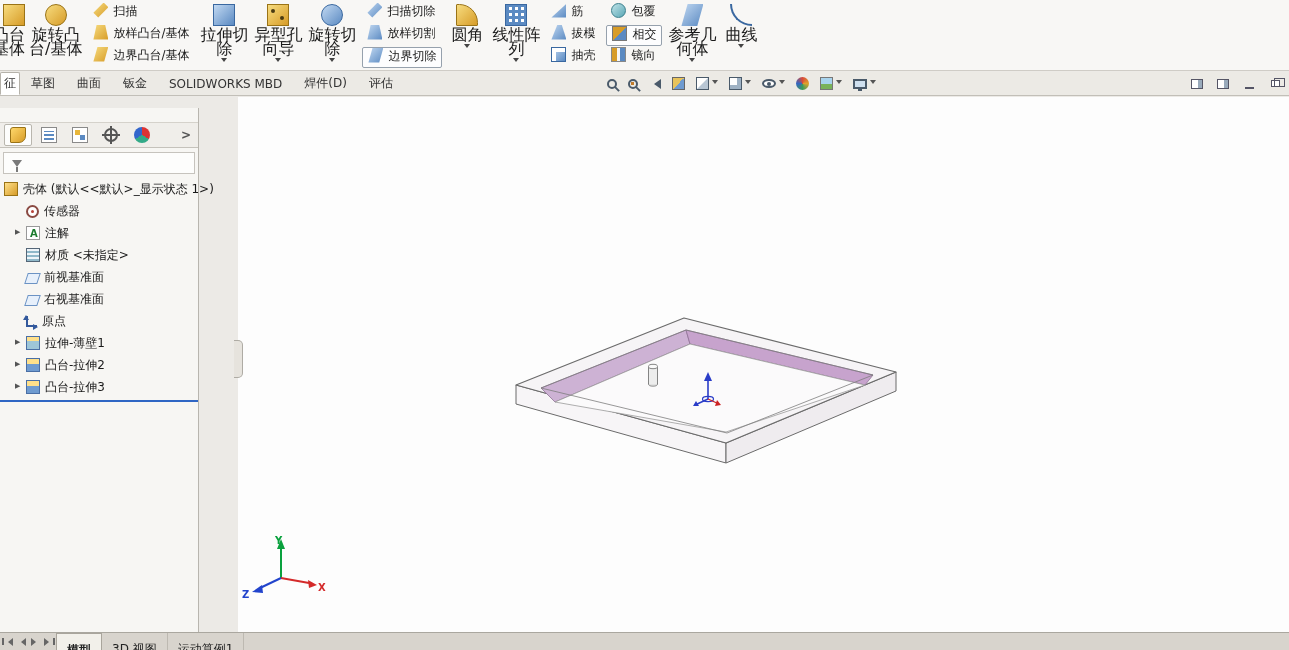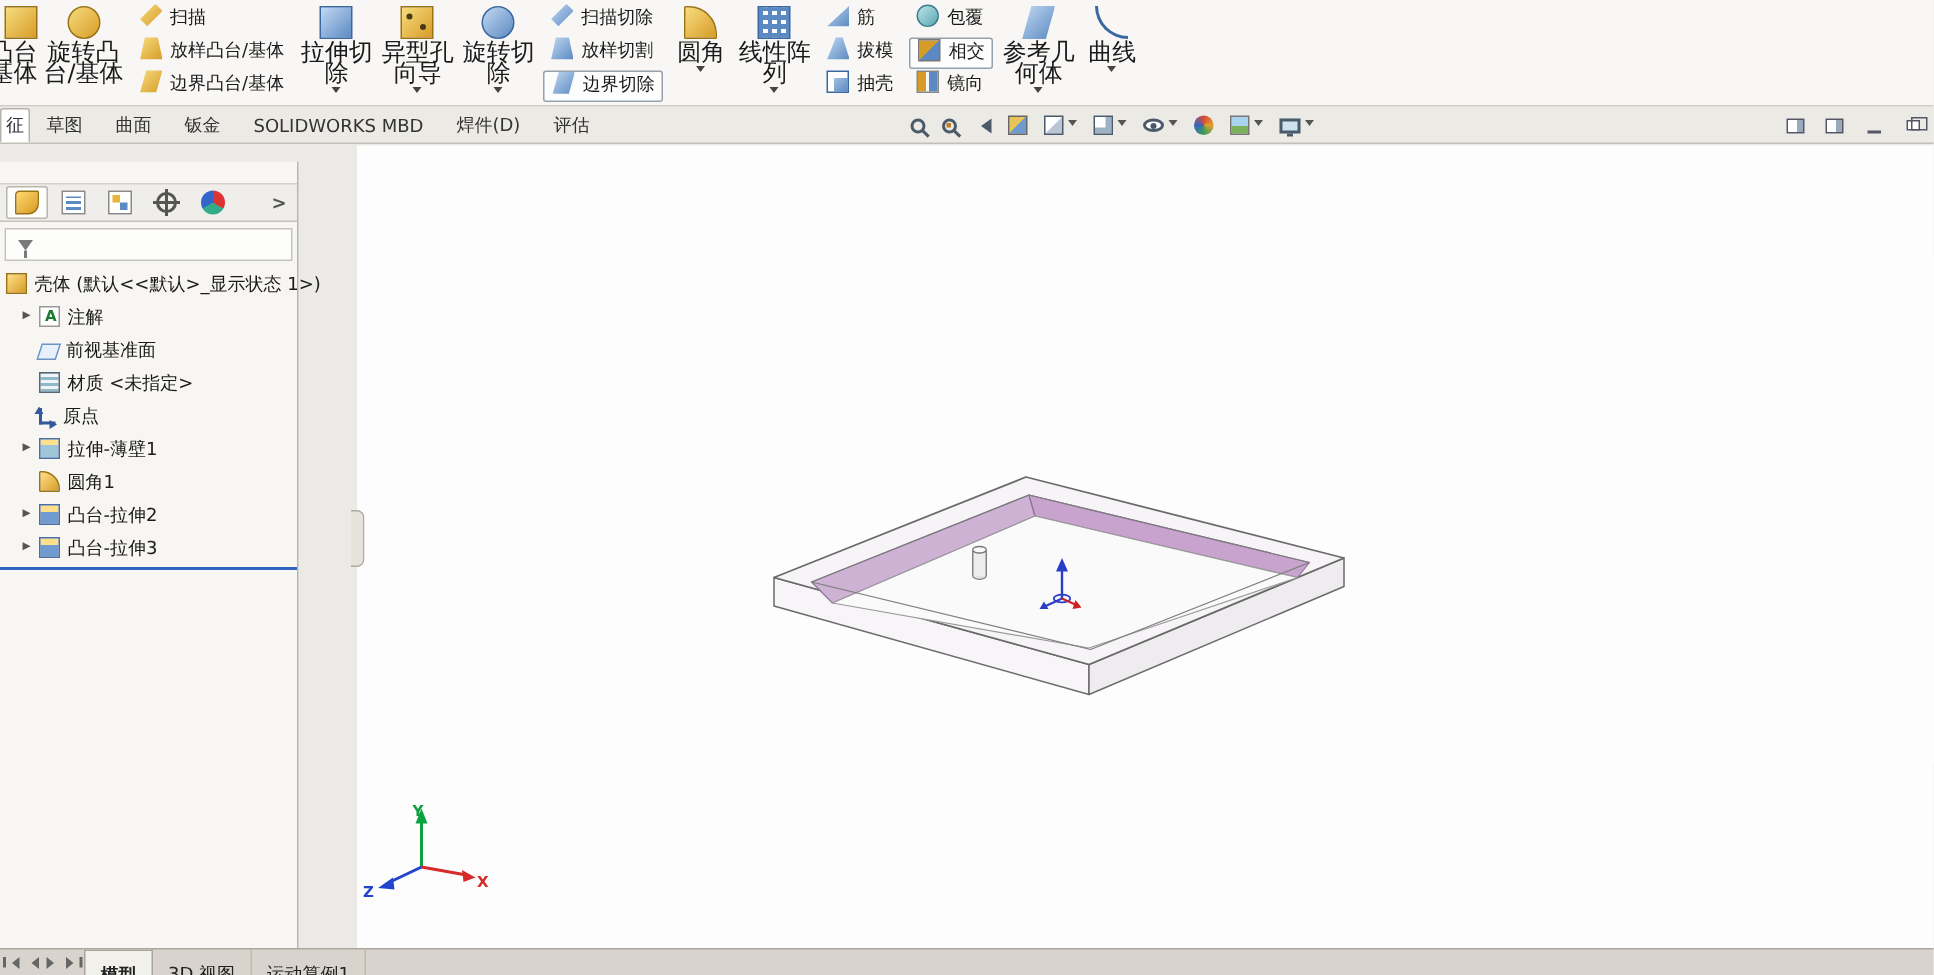--- a/index.html
+++ b/index.html
@@ -378,48 +378,53 @@
   </div>
   <div id="pfilter">
     <span class="funnel"></span>
   </div>
   <div id="ptree">
     <div class="ti rt">
       <span class="tic tic-part"></span>
       <span>壳体 (默认&lt;&lt;默认&gt;_显示状态 1&gt;)</span>
     </div>
     <div class="ti">
+      <span class="tw"></span>
+      <span class="tic tic-sensor"></span>
+      <span>传感器</span>
+    </div>
+    <div class="ti">
       <span class="tw on"></span>
       <span class="tic tic-ann"></span>
       <span>注解</span>
     </div>
     <div class="ti">
       <span class="tw"></span>
+      <span class="tic tic-mat"></span>
+      <span>材质 &lt;未指定&gt;</span>
+    </div>
+    <div class="ti">
+      <span class="tw"></span>
       <span class="tic tic-plane"></span>
       <span>前视基准面</span>
     </div>
     <div class="ti">
       <span class="tw"></span>
-      <span class="tic tic-mat"></span>
-      <span>材质 &lt;未指定&gt;</span>
+      <span class="tic tic-plane"></span>
+      <span>右视基准面</span>
     </div>
     <div class="ti">
       <span class="tw"></span>
       <span class="tic tic-origin"></span>
       <span>原点</span>
     </div>
     <div class="ti">
       <span class="tw on"></span>
       <span class="tic tic-thin"></span>
       <span>拉伸-薄壁1</span>
-    </div>
-    <div class="ti">
-      <span class="tw"></span>
-      <span class="tic tic-fillet"></span>
-      <span>圆角1</span>
     </div>
     <div class="ti">
       <span class="tw on"></span>
       <span class="tic tic-feat"></span>
       <span>凸台-拉伸2</span>
     </div>
     <div class="ti">
       <span class="tw on"></span>
       <span class="tic tic-feat"></span>
       <span>凸台-拉伸3</span>

